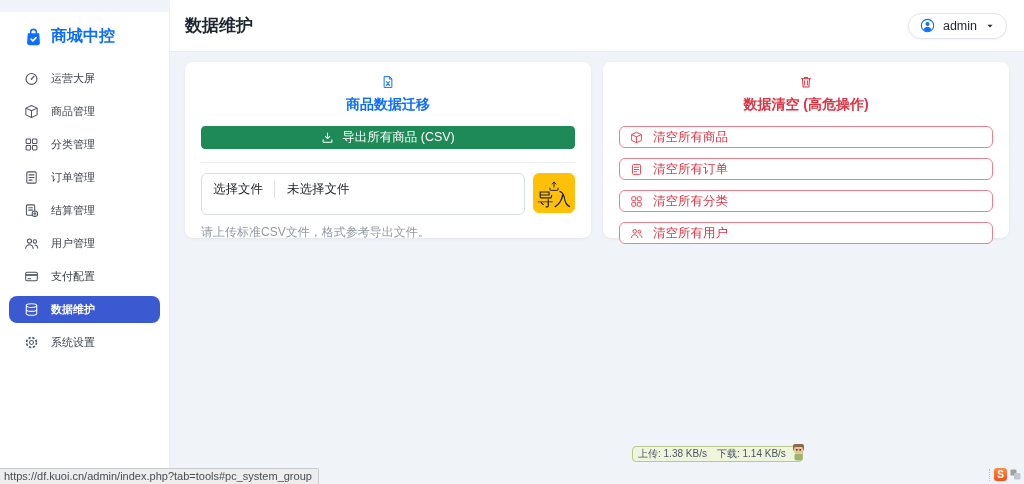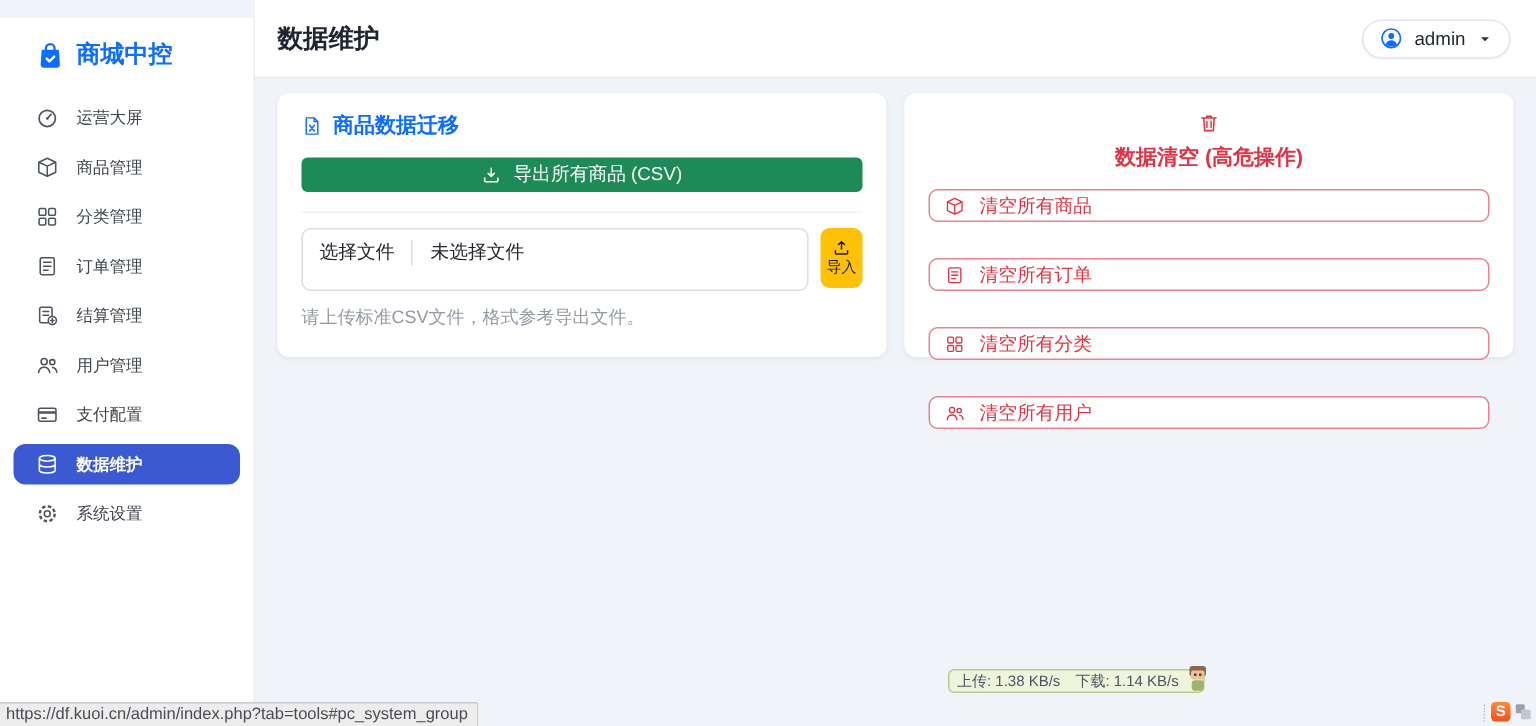--- a/index.html
+++ b/index.html
@@ -39,48 +39,48 @@
   .user-pill .avatar-ic{width:15px;height:15px;color:var(--primary);}
   .user-pill .caret{width:10px;height:10px;color:#2b2f36;}
 
   
   .main{position:absolute;left:170px;top:52px;right:0;bottom:0;}
   .card{position:absolute;top:10px;width:406px;height:176px;background:#fff;
     border-radius:8px;box-shadow:0 1px 3px rgba(25,39,62,.06);padding:13px 16px;}
   .card-left{left:15px;}
   .card-right{left:433px;}
   .card-title{display:flex;align-items:center;gap:7px;font-size:14px;font-weight:700;}
-  .card-title.blue{color:var(--primary);}
+  .card-title.blue{color:var(--primary);flex-direction:column;}
   .card-title.red{color:var(--danger);flex-direction:column;}
   .card-title svg{width:14px;height:14px;flex:none;}
 
   .export-btn{margin-top:12px;width:100%;height:23px;background:var(--success);
     border:1px solid var(--success);color:#fff;border-radius:4px;font-size:12.5px;
     display:flex;align-items:center;justify-content:center;gap:8px;cursor:pointer;
     font-family:inherit;}
   .export-btn svg{width:13px;height:13px;}
 
   .hr{border:none;border-top:1px solid #edf0f4;margin:13px 0 10px;}
 
   .upload-row{display:flex;gap:8px;align-items:stretch;}
   .file-box{flex:1;height:42px;border:1px solid #d9dee4;border-radius:6px;
     background:#fff;display:flex;align-items:flex-start;padding:7px 0 0 11px;
     font-size:12.5px;cursor:pointer;}
   .choose-btn{color:#23272d;padding-right:11px;border-right:1px solid #d9dee4;}
   .file-status{color:#23272d;margin-left:12px;}
-  .import-btn{width:28px;height:40px;background:var(--warning);
+  .import-btn{width:42px;height:40px;background:var(--warning);
     border:1px solid var(--warning);border-radius:6px;color:#1c1f23;
-    font-size:10px;line-height:15px;display:flex;align-items:center;
+    font-size:17px;line-height:15px;display:flex;align-items:center;
     justify-content:center;align-content:center;flex-wrap:wrap;padding:2px;
     cursor:pointer;font-family:inherit;text-align:right;}
   .import-btn svg{width:12px;height:12px;margin-right:1px;}
   .import-btn span{word-break:break-all;}
   .helper{margin-top:9px;font-size:12px;color:#949ba4;}
 
-  .danger-list{margin-top:12px;display:flex;flex-direction:column;gap:24px;}
+  .danger-list{margin-top:12px;display:flex;flex-direction:column;gap:10px;}
   .danger-btn{height:22px;width:100%;border:1px solid #e8838d;background:#fff;
     border-radius:6px;color:var(--danger);font-size:12.5px;display:flex;
     align-items:center;gap:10px;padding:0 10px;cursor:pointer;font-family:inherit;}
   .danger-btn svg{width:13px;height:13px;flex:none;}
 
   
   .url-tip{position:absolute;left:0;bottom:0;z-index:6;background:#ededee;
     border:1px solid #c9cbce;border-left:none;border-bottom:none;
     border-top-right-radius:2px;padding:1px 6px 2px 4px;font-size:11px;color:#494d53;}
   .net-badge{position:absolute;left:632px;top:446px;z-index:6;background:#eff4dd;

